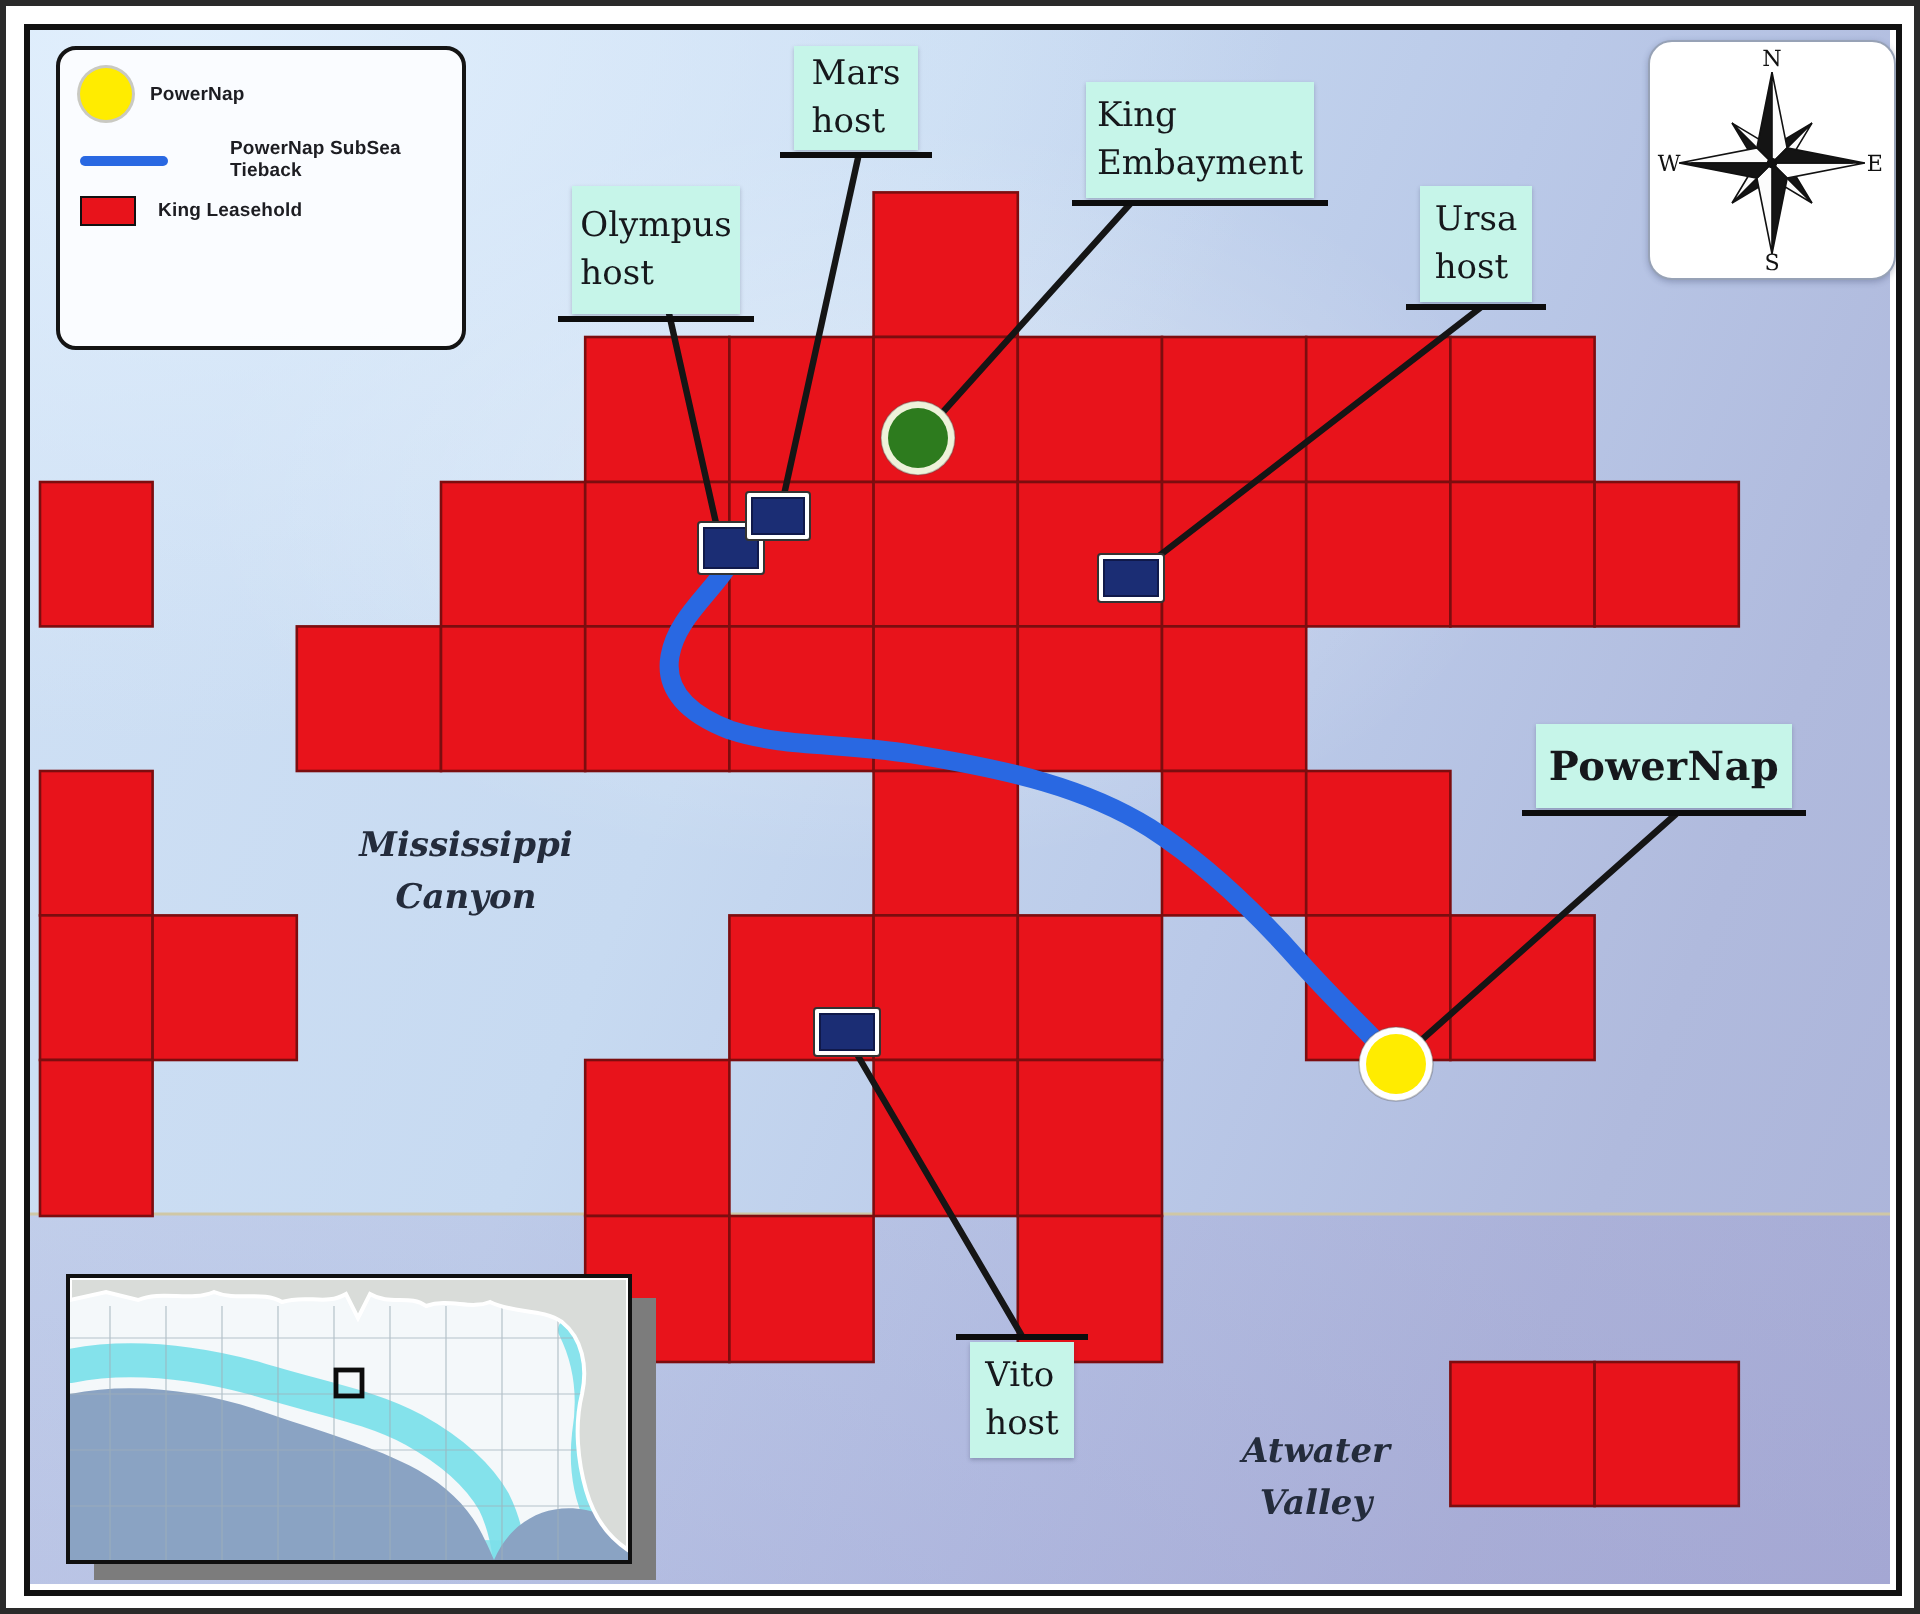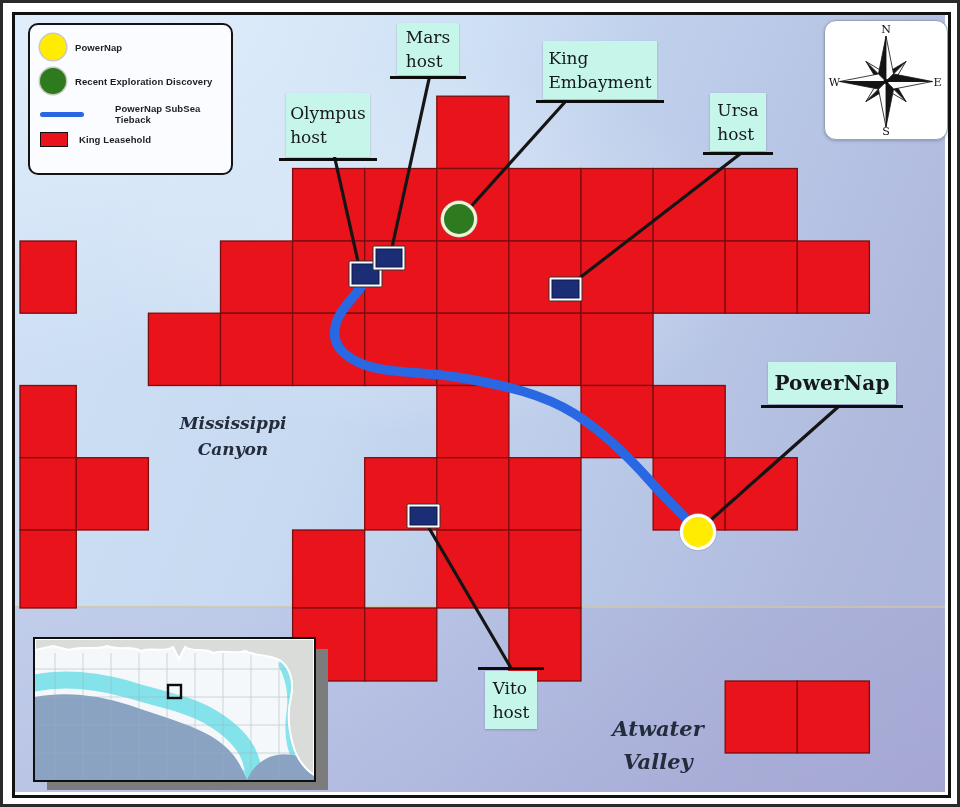--- a/index.html
+++ b/index.html
@@ -23,21 +23,21 @@
        font-family:"DejaVu Serif","Liberation Serif",serif;font-size:17px;line-height:1.42;
        display:flex;align-items:center;justify-content:center;text-align:left;
        white-space:pre-line;box-shadow:0 1px 2px rgba(20,30,60,.25);}
   .lbl::after{content:"";position:absolute;left:-7px;right:-7px;bottom:-4px;height:3px;background:#0d0d0d;}
   .lbl.rule-top::after{bottom:auto;top:-4px;}
   .lbl.big{font-weight:700;font-size:20px;letter-spacing:.2px;}
 
   .region{position:absolute;z-index:18;color:#242c3c;text-align:center;white-space:pre-line;
        font-family:"DejaVu Serif","Liberation Serif",serif;font-style:italic;font-weight:700;
        font-size:17px;line-height:1.55;}
-  .region.small{font-size:21px;}
+  .region.small{font-size:17px;}
 
   
   .legend{position:absolute;left:28px;top:23px;width:205px;height:152px;z-index:25;
        background:rgba(252,253,255,.93);border:2px solid #141414;border-radius:10px;
        box-sizing:border-box;padding:7px 8px 0 10px;}
   .lg-row{display:flex;align-items:center;}
   .lg-label{font-size:9.5px;font-weight:700;color:#1d1d22;margin-left:9px;letter-spacing:.1px;}
   .sym-circle{width:26px;height:26px;border-radius:50%;flex:0 0 auto;box-shadow:0 0 0 1.5px #c9c9c2;}
   .sym-rect{flex:0 0 auto;border:1.6px solid #111;}
   .sym-line{flex:0 0 auto;width:44px;height:5px;border-radius:3px;}
@@ -149,24 +149,20 @@
 <div class="region" style="left:158px;top:410px;width:150px;">Mississippi
 Canyon</div>
 <div class="region small" style="left:598px;top:713px;width:120px;">Atwater
 Valley</div>
 
 <div class="legend">
   <div class="lg-row" style="margin-top:2px;">
     <span class="sym-circle" style="background:#ffec00;"></span>
     <span class="lg-label">PowerNap</span>
   </div>
-  <div class="lg-row" style="margin-top:8px;">
-    <span class="sym-circle" style="background:#2d7b1e;"></span>
-    <span class="lg-label">Recent Exploration Discovery</span>
-  </div>
   <div class="lg-row" style="margin-top:9px;">
     <span class="sym-line" style="background:#2968e2;"></span>
     <span class="lg-label" style="margin-left:5px;padding-left:26px;">PowerNap SubSea Tieback</span>
   </div>
   <div class="lg-row" style="margin-top:7px;">
     <span class="sym-rect" style="width:26px;height:13px;background:#e8131b;"></span>
     <span class="lg-label" style="margin-left:11px;">King Leasehold</span>
   </div>
 </div>
 

